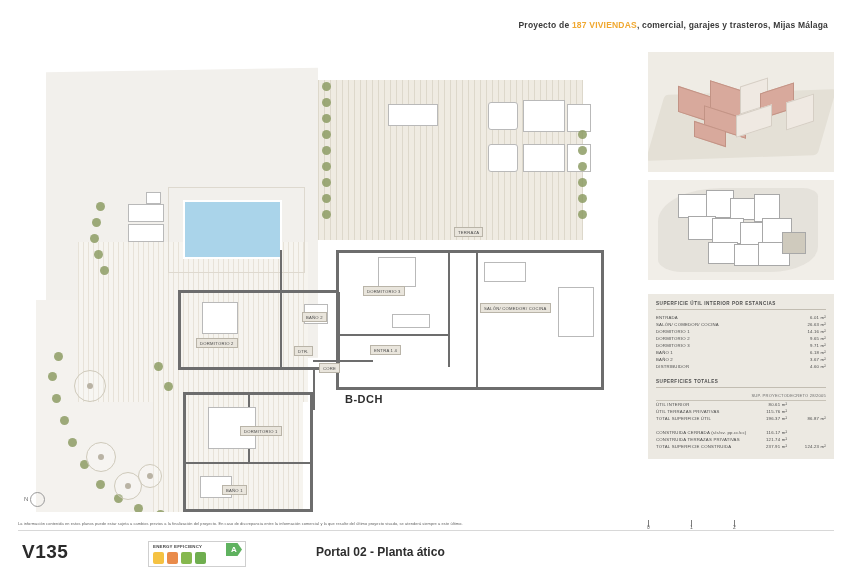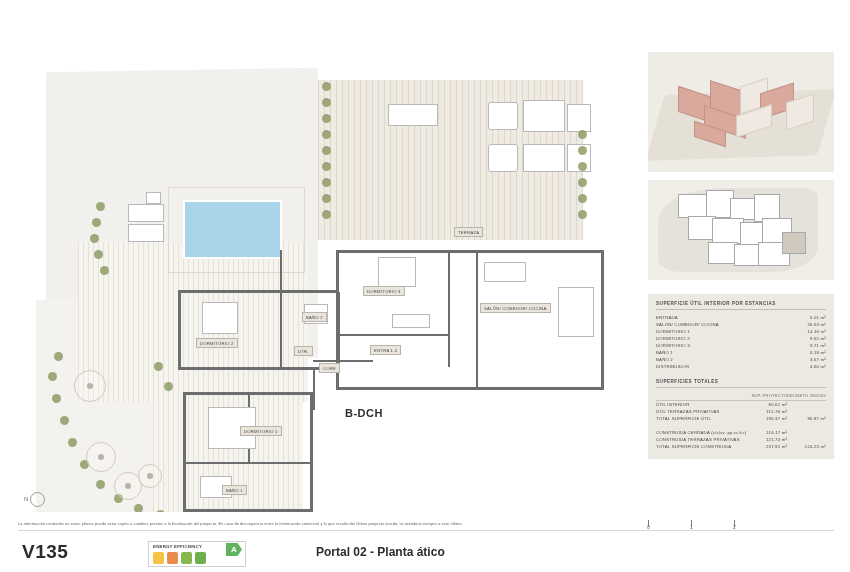--- a/index.html
+++ b/index.html
@@ -66,21 +66,21 @@
   .rlabel{
     position:absolute;
     font-size:4.2px;letter-spacing:.25px;color:#4a4a4a;
     white-space:nowrap;
   }
   .rlabel.box{
     border:1px solid #b9b4a8;background:#e9e5dc;padding:1.5px 3px;
   }
 
   .bdch{
-    position:absolute;left:327px;top:355px;
+    position:absolute;left:327px;top:341px;
     font-size:11px;font-weight:bold;color:#2d2d2d;letter-spacing:.5px;
   }
 
   
   .plant{position:absolute;border-radius:50%;background:#8d9c64;opacity:.85;}
   .tree{position:absolute;border-radius:50%;border:1px solid #cfcabb;background:rgba(255,255,255,.2);}
   .tree:after{
     content:"";position:absolute;left:50%;top:50%;width:6px;height:6px;
     margin:-3px 0 0 -3px;border-radius:50%;background:#b9b3a4;
   }
@@ -166,20 +166,23 @@
   .portal{
     position:absolute;left:316px;top:545px;
     font-size:12px;font-weight:bold;color:#2d2d2d;
   }
 </style>
 </head>
 <body>
 
 <div class="page">
 
+  <div class="header">
+    <span>Proyecto de </span><span class="hl">187 VIVIENDAS</span><span>, comercial, garajes y trasteros, Mijas Málaga</span>
+  </div>
 
   <div class="plan">
 
     <div class="terrace-bg"></div>
     <div class="terrace-bg2"></div>
 
     <div class="deck d2"></div>
     <div class="deck d1"></div>
     <div class="deck d3"></div>
 

